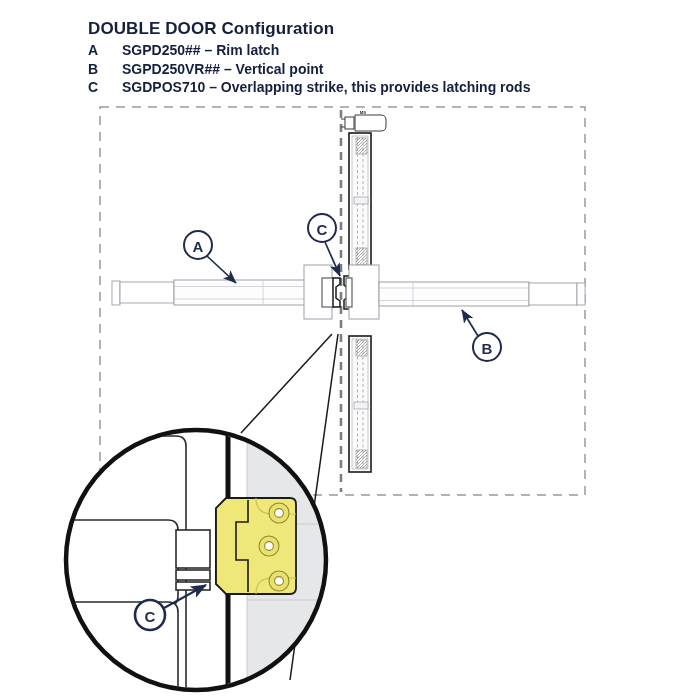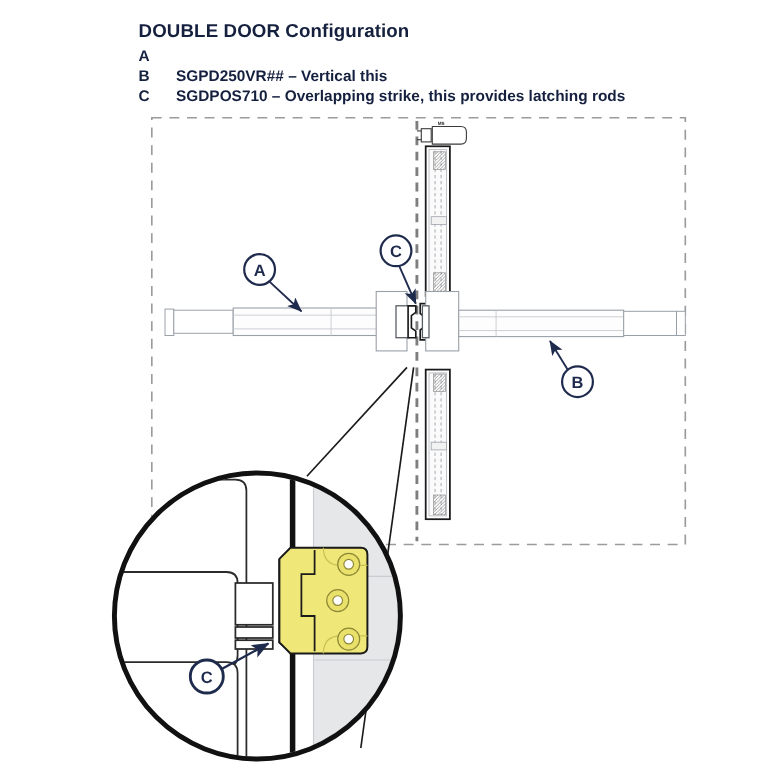--- a/index.html
+++ b/index.html
@@ -4,21 +4,21 @@
 <style>
   html,body{margin:0;padding:0;}
   body{
     width:700px;height:700px;
     background:#ffffff;
     font-family:"Liberation Sans", sans-serif;
     position:relative;
     overflow:hidden;
     color:#1c2541;
   }
-  #root{position:absolute;inset:0;margin-left:38px;}
+  #root{position:absolute;inset:0;}
 
   
   .legend{position:absolute;left:88px;top:18px;width:560px;}
   .legend-title{
     font-size:17px;font-weight:bold;letter-spacing:.1px;
     color:#15203f;margin:0 0 2px 0;line-height:1.25;
   }
   .legend-row{display:flex;align-items:baseline;line-height:1.32;}
   .legend-key{
     width:34px;flex:0 0 34px;font-size:14px;font-weight:bold;color:#15203f;
@@ -41,25 +41,26 @@
 </head>
 <body>
 
 <div id="root">
 
   <div class="legend">
     <div class="legend-title">DOUBLE DOOR Configuration</div>
 
     <div class="legend-row">
       <span class="legend-key">A</span>
+      <span class="legend-text">SGPD250## – Rim latch</span>
     </div>
 
     <div class="legend-row">
       <span class="legend-key">B</span>
-      <span class="legend-text">SGPD250VR## – Vertical this</span>
+      <span class="legend-text">SGPD250VR## – Vertical point</span>
     </div>
 
     <div class="legend-row">
       <span class="legend-key">C</span>
       <span class="legend-text">SGDPOS710 – Overlapping strike, this provides latching rods</span>
     </div>
   </div>
 
   <svg id="drawing" viewBox="0 0 700 700">
 

